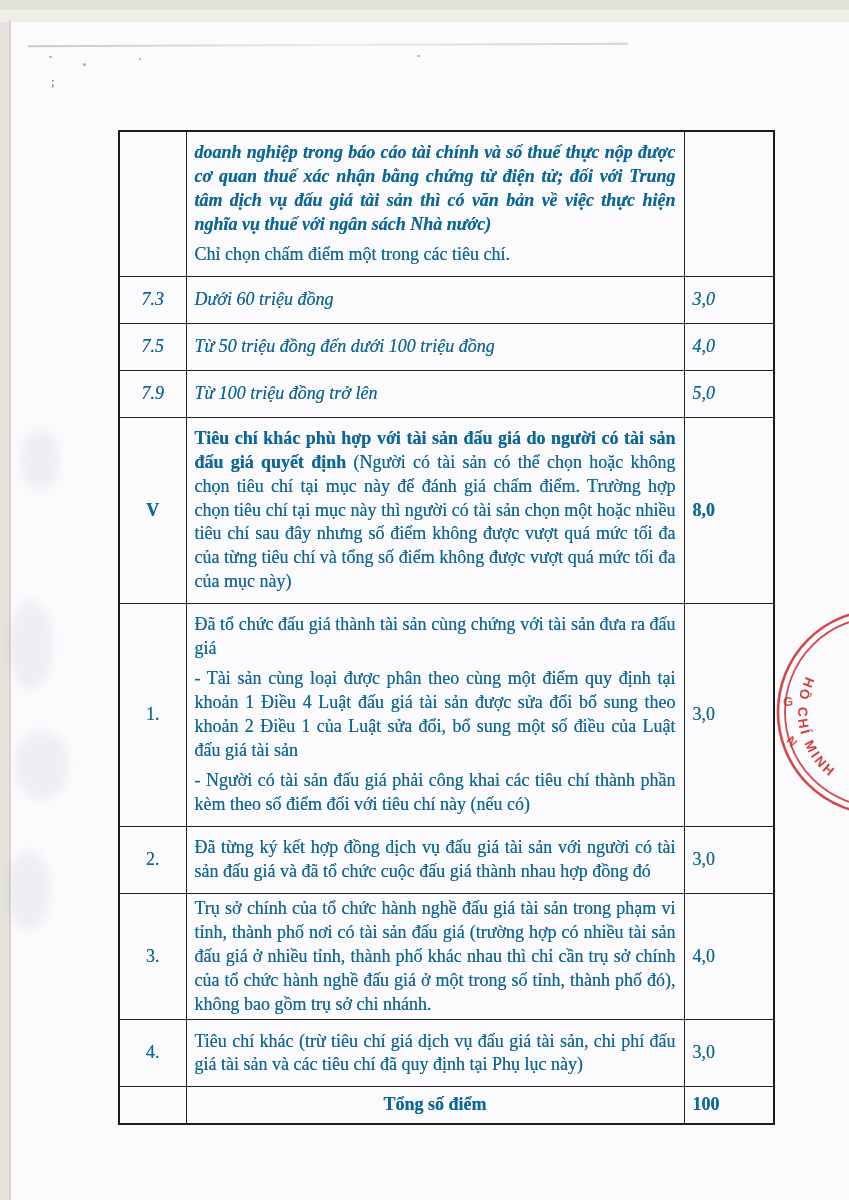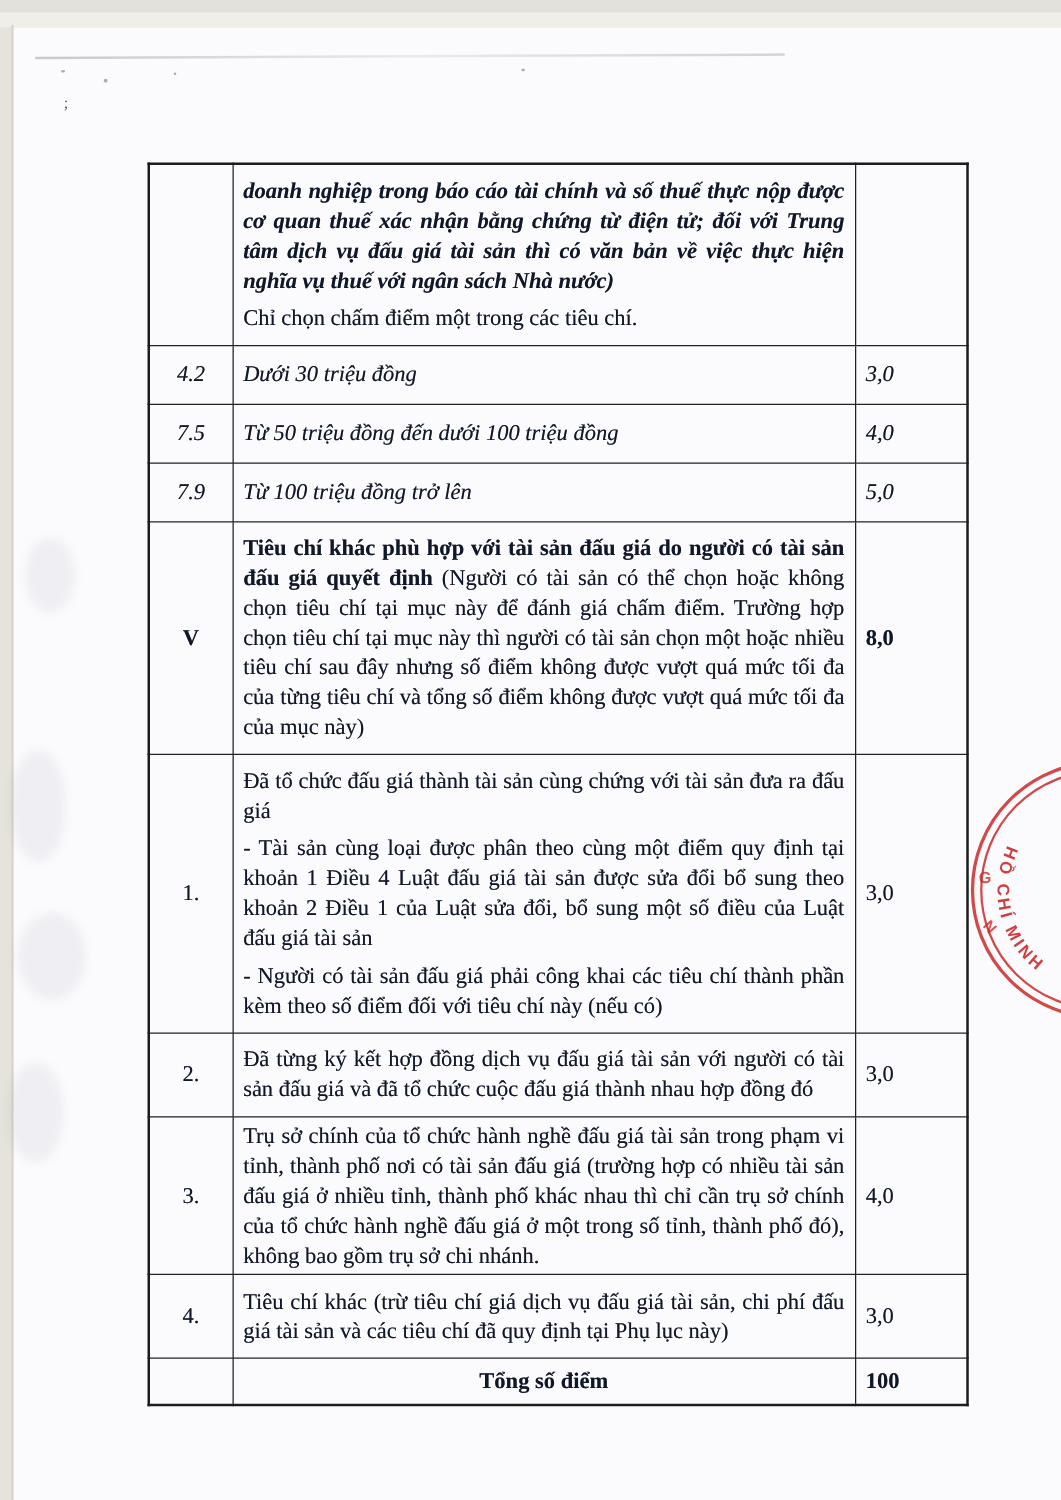--- a/index.html
+++ b/index.html
@@ -27,21 +27,21 @@
     transform:rotate(-0.25deg);
   }
   .speck{position:absolute;background:#6b6b68;border-radius:50%;opacity:.55;}
   .stray{position:absolute;left:51px;top:74px;font-size:13px;color:#3a3a3a;opacity:.8;}
   .smudge{position:absolute;border-radius:50%;filter:blur(4px);background:rgba(140,142,152,.10);}
 
   
   table.doc{
     position:absolute;left:118px;top:130px;width:655px;
     border-collapse:collapse;table-layout:fixed;
-    color:#0f172a;
+    color:#0369a1;
     padding-left:40px;
   }
   table.doc td{
     border:1.6px solid #222;
     font-size:18px;line-height:1.33;
     padding:3px 8px;
     vertical-align:middle;
   }
   table.doc{border:2.2px solid #1c1c1c;}
   td.num{ text-align:center; }
@@ -91,22 +91,22 @@
         <tr>
       <td class="num" style="height:120px"></td>
       <td class="txt" style="vertical-align:top">
         <p class="bi">doanh nghiệp trong báo cáo tài chính và số thuế thực nộp được cơ quan thuế xác nhận bằng chứng từ điện tử; đối với Trung tâm dịch vụ đấu giá tài sản thì có văn bản về việc thực hiện nghĩa vụ thuế với ngân sách Nhà nước)</p>
         <p>Chỉ chọn chấm điểm một trong các tiêu chí.</p>
       </td>
       <td class="score"></td>
     </tr>
 
     <tr>
-      <td class="num it" style="height:40px">4.2</td>
-      <td class="txt it">Dưới 30 triệu đồng</td>
+      <td class="num it" style="height:40px">7.3</td>
+      <td class="txt it">Dưới 60 triệu đồng</td>
       <td class="score it">3,0</td>
     </tr>
 
     <tr>
       <td class="num it" style="height:40px">7.5</td>
       <td class="txt it">Từ 50 triệu đồng đến dưới 100 triệu đồng</td>
       <td class="score it">4,0</td>
     </tr>
 
     <tr>

